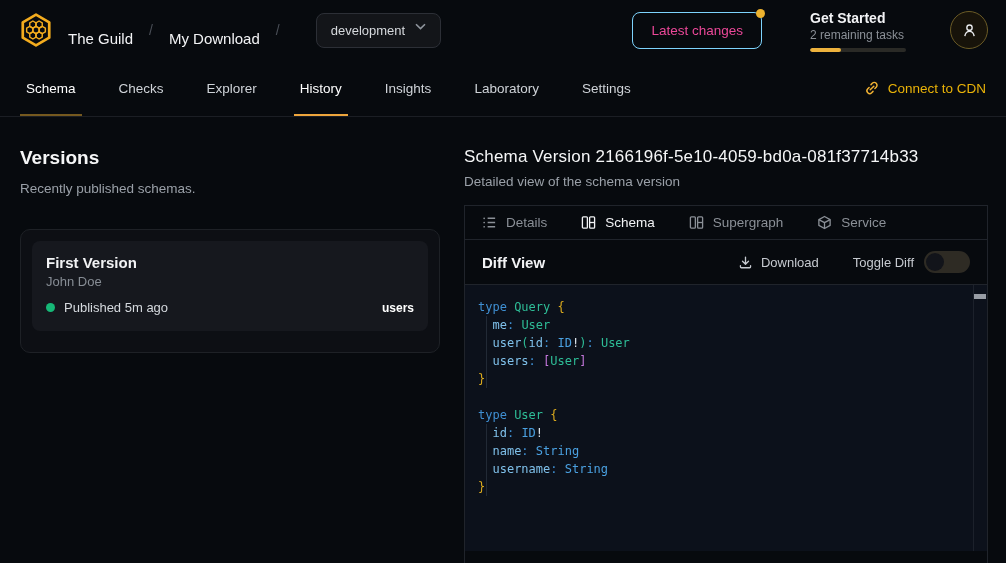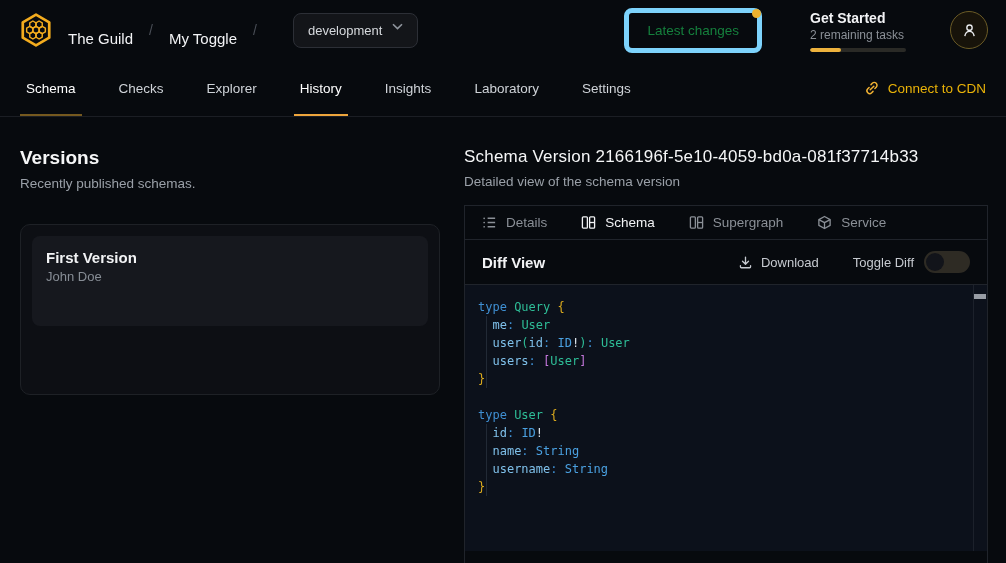--- a/index.html
+++ b/index.html
@@ -20,22 +20,22 @@
   .crumb { font-size:15px; font-weight:500; color:#f2f3f5;margin-top:16px; }
   .crumb-sep { color:#4a4f57; margin:0 16px; font-size:14px; }
   .env-select {
     display:flex; gap:10px;
     background:#131519; border:1px solid #2c2f36; border-radius:8px;
     padding:9px 14px; margin-left:20px; color:#d6d9dd; font-size:13px; cursor:pointer;
   }
   .env-select .chev { color:#8f959d; }
   .header-spacer { flex:1; }
   .latest-btn {
-    position:relative; background:transparent; border:5px solid #7dd3fc; border-radius:8px;
-    color:#15803d; font-size:13.5px; padding:10px 18px; cursor:pointer;
+    position:relative; background:transparent; border:1px solid #7dd3fc; border-radius:8px;
+    color:#ec4899; font-size:13.5px; padding:10px 18px; cursor:pointer;
     font-family:"Liberation Sans", sans-serif;
   }
   .latest-dot {
     position:absolute; top:-4px; right:-4px; width:9px; height:9px; border-radius:50%;
     background:#ecb22e;
   }
   .get-started { margin-left:48px; margin-right:44px; width:96px; }
   .gs-title { font-size:14px; font-weight:600; color:#f2f3f5; line-height:18px; }
   .gs-sub { font-size:12px; color:#8b9097; line-height:16px; }
   .gs-bar { margin-top:5px; height:4px; border-radius:2px; background:#2a2a26; overflow:hidden; }
@@ -63,24 +63,24 @@
   .nav-spacer { flex:1; }
   .cdn-link {
     display:flex; align-items:center; gap:8px; color:#eab308; font-size:13.5px;
     cursor:pointer; text-decoration:none;
   }
 
   
   .main { display:flex; padding:30px 18px 0 20px; height:446px; }
   .left-col { width:420px; margin-right:24px; flex-shrink:0; }
   .section-title { font-size:19px; font-weight:700; color:#f5f6f7; }
-  .section-sub { font-size:13.5px; color:#9aa0a8; margin-top:7px; }
+  .section-sub { font-size:13.5px; color:#9aa0a8; margin-top:12px; }
   .versions-card {
     margin-top:33px; border:1px solid #1e2126; border-radius:10px;
-    background:#0d0f14; padding:11px; height:171px;
+    background:#0d0f14; padding:11px; height:124px;
   }
   .version-item {
     background:#16181e; border-radius:8px; padding:13px 14px; height:90px; cursor:pointer;
   }
   .vi-name { font-size:15px; font-weight:600; color:#f2f3f5; }
   .vi-author { font-size:13px; color:#878d95; margin-top:3px; }
   .vi-meta { display:flex; align-items:center; margin-top:11px; }
   .vi-dot { width:9px; height:9px; border-radius:50%; background:#16b877; margin-right:9px; }
   .vi-status { font-size:13px; color:#d5d9de; }
   .vi-service { margin-left:auto; font-size:12px; font-weight:700; color:#ffffff; }
@@ -145,21 +145,21 @@
         <use href="#hx" transform="translate(13.07,20)"></use>
         <use href="#hx" transform="translate(23.46,14)"></use>
         <use href="#hx" transform="translate(16.54,14)"></use>
         <use href="#hx" transform="translate(23.46,26)"></use>
         <use href="#hx" transform="translate(16.54,26)"></use>
       </g>
     </svg>
   </div>
   <span class="crumb">The Guild</span>
   <span class="crumb-sep">/</span>
-  <span class="crumb">My Toggle</span>
+  <span class="crumb">My Download</span>
   <span class="crumb-sep">/</span>
   <div class="env-select">
     <span>development</span>
     <span class="chev">
       <svg width="11" height="7" viewBox="0 0 11 7" fill="none" stroke="#8f959d" stroke-width="1.6">
           <polyline points="1,1.2 5.5,5.6 10,1.2"></polyline>
         </svg>
     </span>
   </div>
   <div class="header-spacer"></div>
@@ -228,20 +228,25 @@
 
 <div class="main">
 
   <div class="left-col">
     <div class="section-title">Versions</div>
     <div class="section-sub">Recently published schemas.</div>
     <div class="versions-card">
       <div class="version-item">
         <div class="vi-name">First Version</div>
         <div class="vi-author">John Doe</div>
+        <div class="vi-meta">
+          <span class="vi-dot"></span>
+          <span class="vi-status">Published 5m ago</span>
+          <span class="vi-service">users</span>
+        </div>
       </div>
     </div>
   </div>
 
   <div class="right-col">
     <div class="detail-title">Schema Version 2166196f-5e10-4059-bd0a-081f37714b33</div>
     <div class="detail-sub">Detailed view of the schema version</div>
 
     <div class="detail-panel">
 

